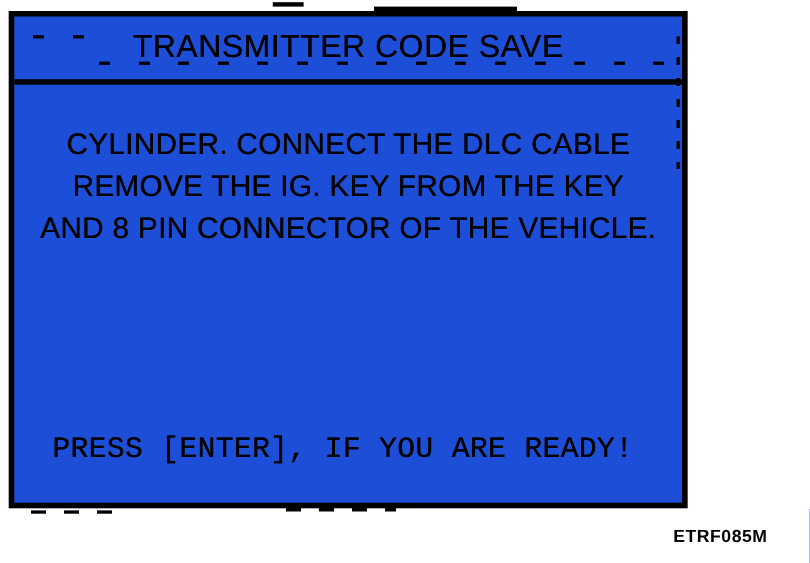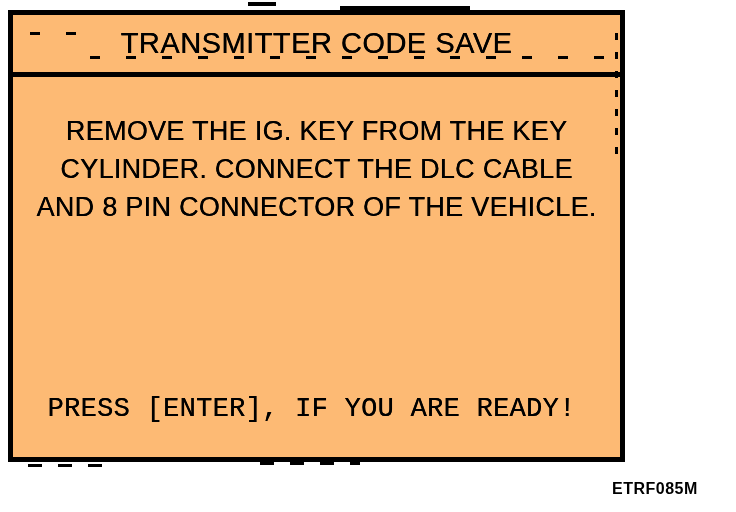--- a/index.html
+++ b/index.html
@@ -21,21 +21,21 @@
   }
   
   .panel {
     position: absolute;
     left: 8px;
     top: 10px;
     width: 617px;
     height: 452px;
     border: 5px solid #000;
     box-sizing: border-box;
-    background: #fdba74;
+    background: #1d4ed8;
   }
   .title-bar {
     height: 57px;
     border-bottom: 5px solid #000;
     display: flex;
     align-items: center;
     justify-content: center;
   }
   .title-text {
     font-size: 29px;
@@ -97,22 +97,22 @@
 
 <div class="page">
 
   <div class="panel">
 
     <div class="title-bar">
       <span class="title-text">TRANSMITTER CODE SAVE</span>
     </div>
 
     <div class="body-text">
+      <div class="body-line">CYLINDER. CONNECT THE DLC CABLE</div>
       <div class="body-line">REMOVE THE IG. KEY FROM THE KEY</div>
-      <div class="body-line">CYLINDER. CONNECT THE DLC CABLE</div>
       <div class="body-line">AND 8 PIN CONNECTOR OF THE VEHICLE.</div>
     </div>
 
     <div class="prompt-line">PRESS [ENTER], IF YOU ARE READY!</div>
   </div>
 
   <div class="figure-code">ETRF085M</div>
 
   <div class="artifact a-solid" style="left:340px; top:6px;  width:130px; height:5px;"></div>
   <div class="artifact a-solid" style="left:248px; top:2px;  width:28px;  height:4px;"></div>

